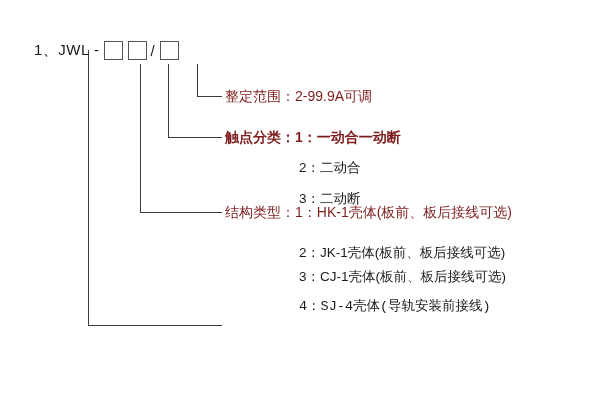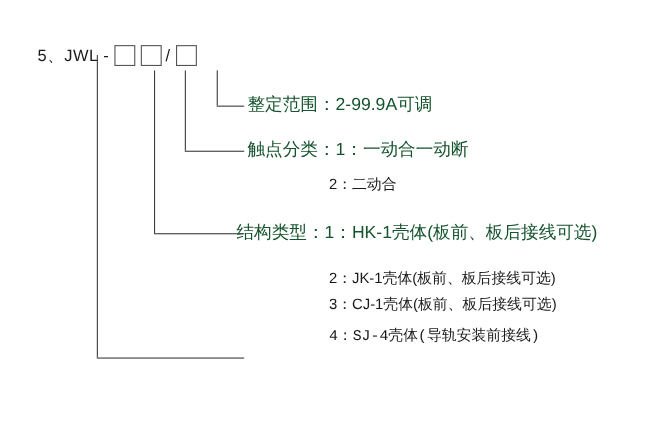--- a/index.html
+++ b/index.html
@@ -57,62 +57,63 @@
   }
   .hline {
     position: absolute;
     height: 1px;
     background: #3c3c3c;
   }
 
   
   .label {
     position: absolute;
-    font-size: 16px;
+    font-size: 14px;
     line-height: 18px;
-    color: #14532d;
+    color: #7f1d1d;
     white-space: nowrap;
   }
   .label-sub {
     position: absolute;
     font-size: 13.5px;
     line-height: 18px;
     color: #1a1a1a;
     white-space: nowrap;
   }
 </style>
 </head>
 <body>
 
 <div id="diagram">
 
   <div class="code-row">
-    <span class="code-prefix">5、JWL -</span>
+    <span class="code-prefix">1、JWL -</span>
     <span class="code-box"></span>
     <span class="code-box"></span>
     <span class="code-slash">/</span>
     <span class="code-box"></span>
   </div>
 
   <div class="vline" style="left:197px; top:64px; height:32px;"></div>
   <div class="hline" style="left:197px; top:96px; width:25px;"></div>
 
   <div class="vline" style="left:168px; top:64px; height:73px;"></div>
   <div class="hline" style="left:168px; top:137px; width:54px;"></div>
 
   <div class="vline" style="left:140px; top:64px; height:148px;"></div>
   <div class="hline" style="left:140px; top:212px; width:82px;"></div>
 
   <div class="vline" style="left:88px; top:50px; height:275px;"></div>
   <div class="hline" style="left:88px; top:325px; width:134px;"></div>
 
   <div class="label" style="left:225px; top:87px;">整定范围：2-99.9A可调</div>
 
-  <div class="label" style="left:225px; top:128px;">触点分类：1：一动合一动断</div>
+  <div class="label" style="left:225px; top:128px;font-weight:bold;">触点分类：1：一动合一动断</div>
   <div class="label-sub" style="left:299px; top:159px;">2：二动合</div>
+  <div class="label-sub" style="left:299px; top:190px;">3：二动断</div>
 
-  <div class="label" style="left:215px; top:203px;">结构类型：1：HK-1壳体(板前、板后接线可选)</div>
+  <div class="label" style="left:225px; top:203px;">结构类型：1：HK-1壳体(板前、板后接线可选)</div>
   <div class="label-sub" style="left:299px; top:244px;">2：JK-1壳体(板前、板后接线可选)</div>
   <div class="label-sub" style="left:299px; top:268px;text-align:center;">3：CJ-1壳体(板前、板后接线可选)</div>
   <div class="label-sub" style="left:299px; top:298px;font-family:Liberation Mono, monospace;">4：SJ-4壳体(导轨安装前接线)</div>
 
 
 </div>
 
 </body></html>

